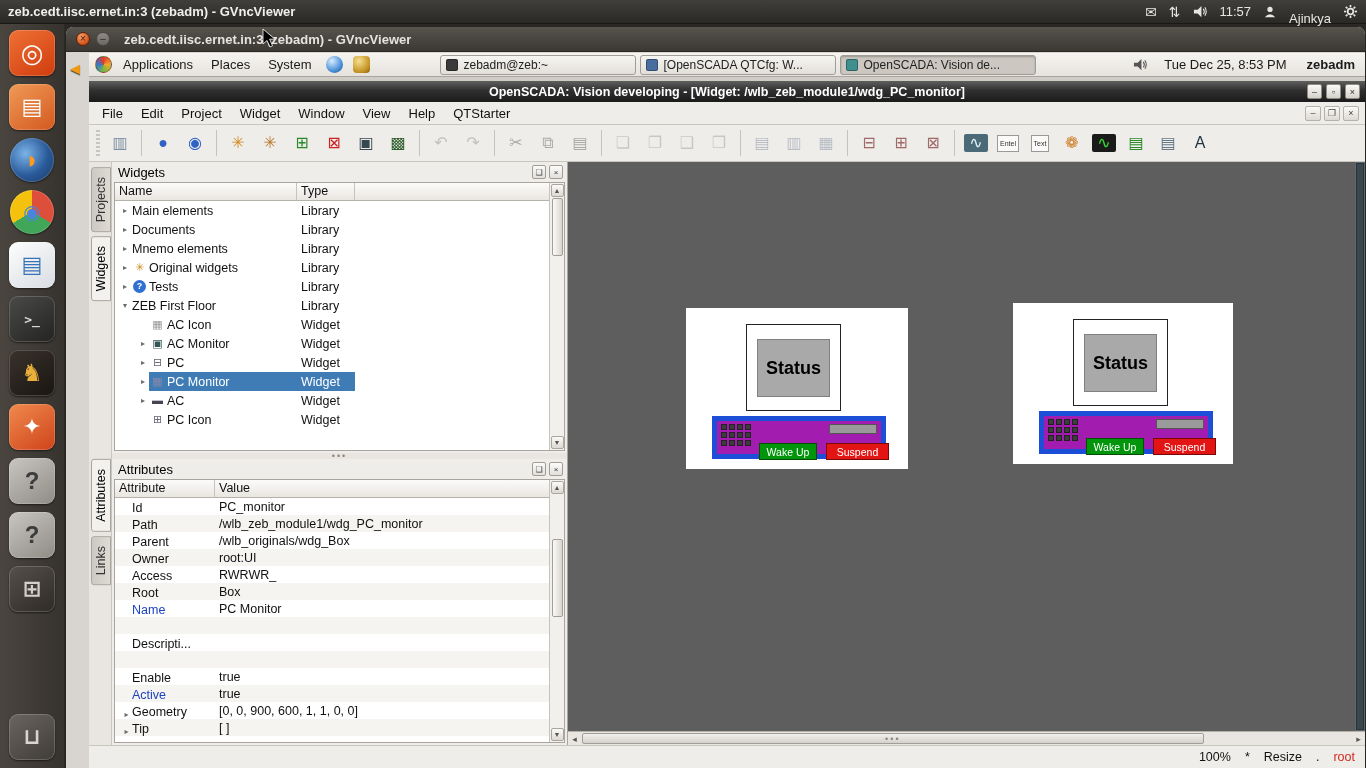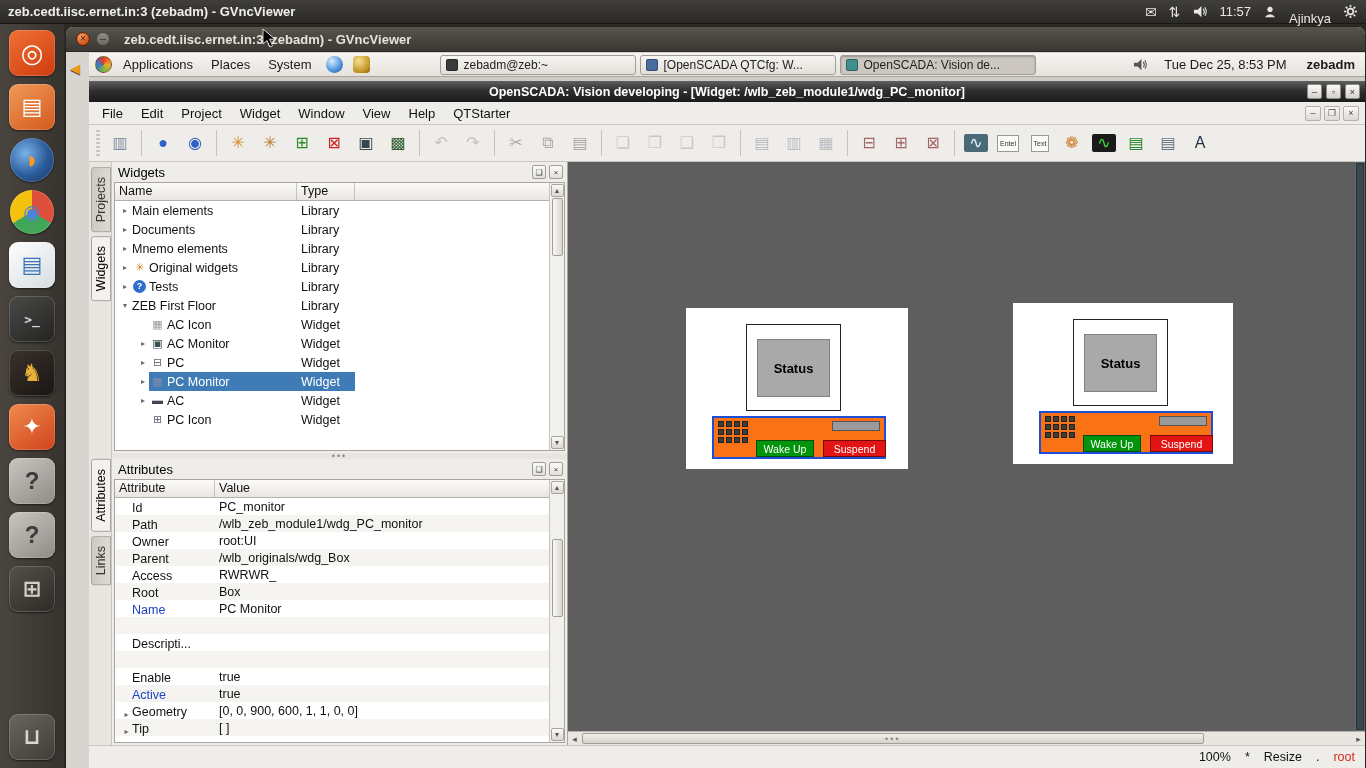--- a/index.html
+++ b/index.html
@@ -160,22 +160,22 @@
   .chhandle { height:11px; flex:0 0 78%; margin:0 1px; background:linear-gradient(#f2f0ec,#d5d1cb);
     border:1px solid #a19d96; border-radius:2px; display:flex; align-items:center; justify-content:center; }
   .chfill { flex:1; }
 
   .preview { position:absolute; width:222px; height:161px; background:#fff; }
   .preview.p1 { left:118px; top:146px; }
   .preview.p2 { left:445px; top:141px; width:220px; }
   .st-outer { position:absolute; left:60px; top:16px; width:95px; height:87px; border:1px solid #222; background:#fff; }
   .st-inner { position:absolute; left:10px; top:14px; right:10px; bottom:13px; background:#a9a9a9;
     border:1px solid #808080; display:flex; align-items:center; justify-content:center;
-    font-weight:bold; font-size:13px; color:#000; }
-  .sub { position:absolute; left:26px; top:108px; width:174px; height:43px; border:2px solid #1d4ed8; background:#f97316; }
+    font-weight:bold; font-size:18px; color:#000; }
+  .sub { position:absolute; left:26px; top:108px; width:174px; height:43px; border:5px solid #1d4ed8; background:#a21caf; }
   .dots { position:absolute; left:4px; top:3px; display:grid; grid-template-columns:repeat(4,6px);
     grid-auto-rows:6px; gap:2px; }
   .dots i { display:block; background:#3d3d3d; border:1px solid #222; }
   .meter { position:absolute; right:4px; top:3px; width:48px; height:10px; background:#9a9a9a; border:1px solid #555; }
   .wbt { position:absolute; top:22px; height:17px; display:flex; align-items:center; justify-content:center;
     color:#fff; font-size:10.5px; }
   .wbt.wake { left:42px; width:58px; background:#00950a; border:1px solid #064d06; }
   .wbt.susp { left:109px; width:63px; background:#e31414; border:1px solid #7a0a0a; }
 
   .os-status { height:23px; flex:none; background:#efedea; border-top:1px solid #c9c5bf; display:flex;
@@ -634,30 +634,30 @@
                         <div class="arow">
                           <span class="acell1">
                             <span class="aarrow"></span>
                             <span class="albl">Path</span>
                           </span>
                           <span class="acell2">/wlb_zeb_module1/wdg_PC_monitor</span>
                         </div>
                         <div class="arow">
                           <span class="acell1">
                             <span class="aarrow"></span>
+                            <span class="albl">Parent</span>
+                          </span>
+                          <span class="acell2">/wlb_originals/wdg_Box</span>
+                        </div>
+                        <div class="arow">
+                          <span class="acell1">
+                            <span class="aarrow"></span>
                             <span class="albl">Owner</span>
                           </span>
                           <span class="acell2">root:UI</span>
-                        </div>
-                        <div class="arow">
-                          <span class="acell1">
-                            <span class="aarrow"></span>
-                            <span class="albl">Parent</span>
-                          </span>
-                          <span class="acell2">/wlb_originals/wdg_Box</span>
                         </div>
                         <div class="arow">
                           <span class="acell1">
                             <span class="aarrow"></span>
                             <span class="albl">Access</span>
                           </span>
                           <span class="acell2">RWRWR_</span>
                         </div>
                         <div class="arow">
                           <span class="acell1">

